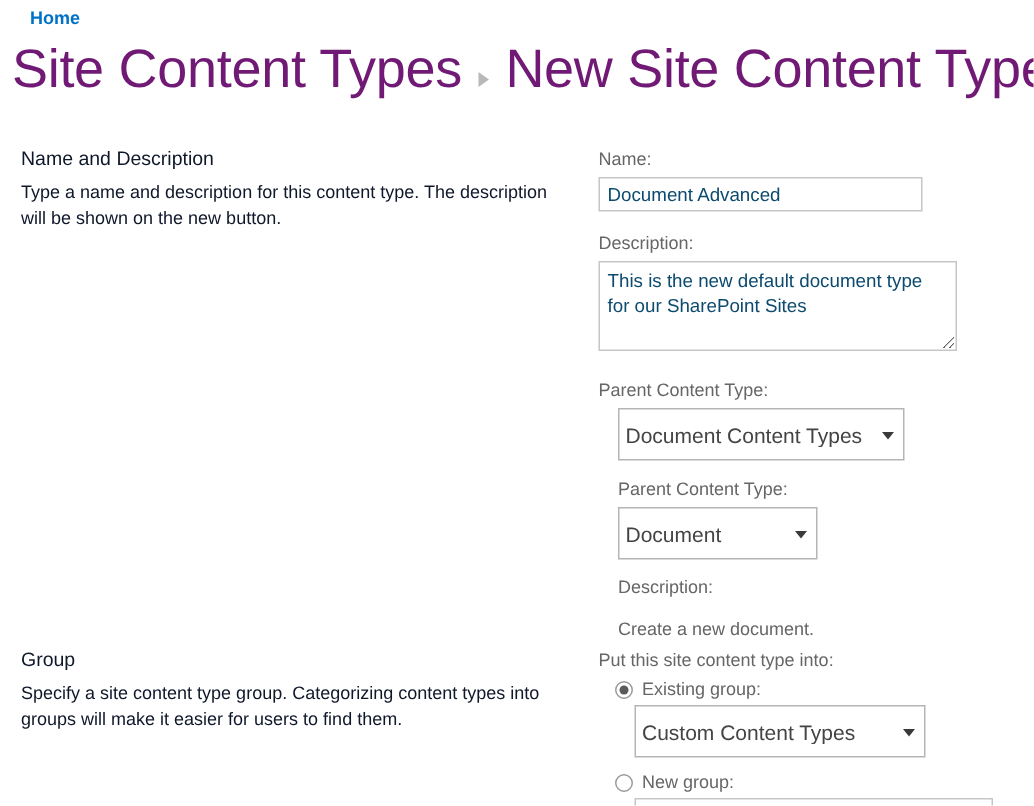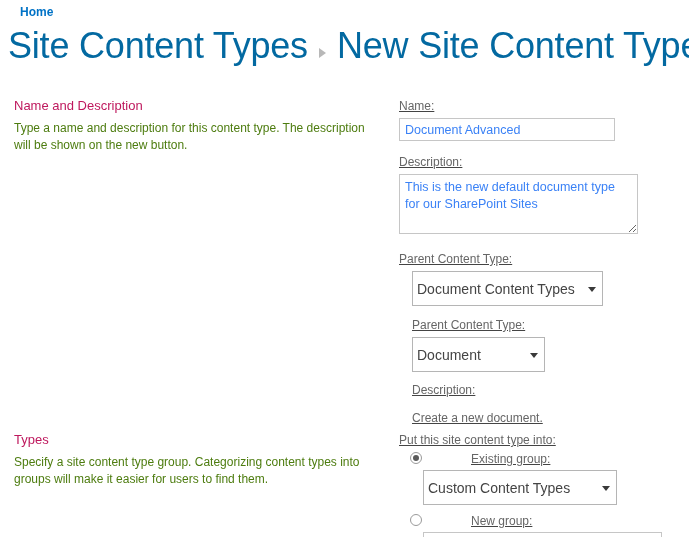--- a/index.html
+++ b/index.html
@@ -39,21 +39,21 @@
     right: 8px;
     height: 46px;
     display: flex;
     align-items: baseline;
     white-space: nowrap;
   }
   .title-main,
   .title-sub {
     font-size: 36px;
     font-weight: 300;
-    color: #0369a1;
+    color: #701a75;
     letter-spacing: -0.2px;
     line-height: 44px;
   }
   .title-sep {
     display: inline-block;
     width: 0;
     height: 0;
     border-top: 5px solid transparent;
     border-bottom: 5px solid transparent;
     border-left: 7px solid #b8b8b8;
@@ -69,50 +69,49 @@
   }
   .section-left {
     position: absolute;
     left: 14px;
     width: 356px;
   }
   .section-right {
     position: absolute;
     left: 399px;
     width: 280px;
-    text-decoration: underline;
   }
   .section-heading {
     font-size: 13px;
-    color: #be185d;
+    color: #0f172a;
     margin: 0 0 7px 0;
     font-weight: 400;
   }
   .section-desc {
     font-size: 12px;
-    color: #4d7c0f;
+    color: #0f172a;
     line-height: 17px;
     margin: 0;
   }
 
   
   .field-label {
     font-size: 12px;
     color: #666666;
     line-height: 16px;
     margin: 0 0 4px 0;
   }
   .indent { margin-left: 13px; }
 
   input.text-input,
   textarea.text-area {
     box-sizing: border-box;
     font-family: "Liberation Sans", sans-serif;
     font-size: 12.5px;
-    color: #3b82f6;
+    color: #0c4a6e;
     background: #ffffff;
     border: 1px solid #c6c6c6;
     padding: 3px 5px;
     outline: none;
   }
   input.text-input { width: 216px; height: 23px; }
   input.text-input.wide { width: 239px; }
   textarea.text-area {
     width: 239px;
     height: 60px;
@@ -152,23 +151,22 @@
     width: 0;
     height: 0;
     border-left: 4px solid transparent;
     border-right: 4px solid transparent;
     border-top: 5px solid #3a3a3a;
     pointer-events: none;
   }
 
   .radio-row {
     display: flex;
-    align-items: flex-start;
+    align-items: flex-end;
     margin-bottom: 4px;
-    gap: 43px;
   }
   .radio {
     box-sizing: border-box;
     width: 12px;
     height: 12px;
     border-radius: 50%;
     border: 1px solid #9a9a9a;
     background: #ffffff;
     margin-right: 6px;
     position: relative;
@@ -242,21 +240,21 @@
       <p class="field-label" style="margin-top:10px; margin-bottom:0;">Description:</p>
       <p class="static-value">Create a new document.</p>
     </div>
 
   </div>
 </div>
 
 <div class="section" style="top:432px;">
 
   <div class="section-left">
-    <p class="section-heading">Types</p>
+    <p class="section-heading">Group</p>
     <p class="section-desc">Specify a site content type group. Categorizing content types into groups will make it easier for users to find them.</p>
   </div>
 
   <div class="section-right">
 
     <p class="field-label">Put this site content type into:</p>
 
     <div class="indent" style="margin-left:11px;">
       <div class="radio-row">
         <span class="radio checked"></span>

